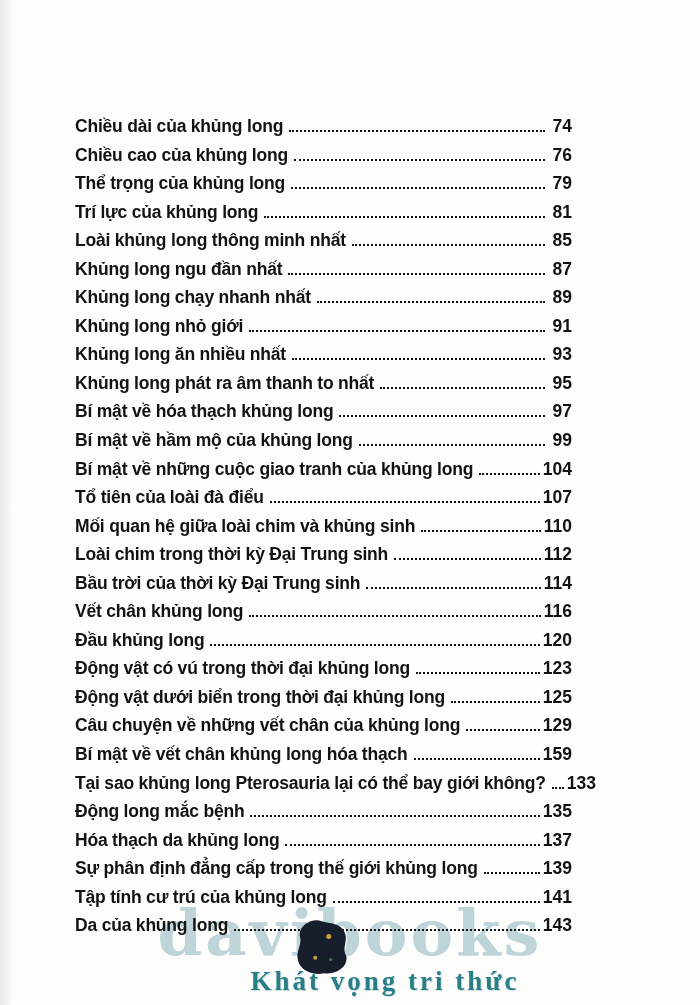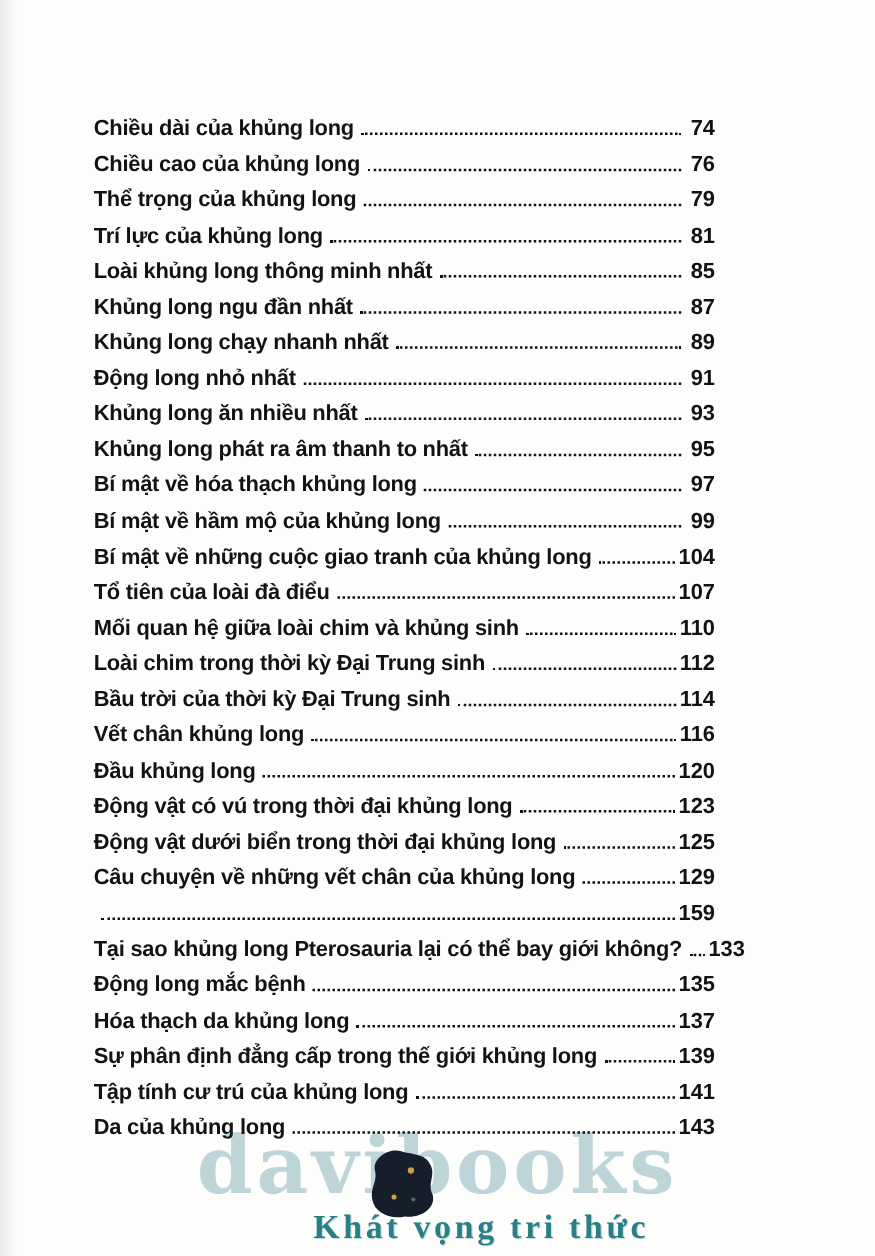--- a/index.html
+++ b/index.html
@@ -35,20 +35,21 @@
     min-width:12px;
     border-bottom:2.4px dotted var(--text,#121212);
     margin:0 3px 0 6px;
     align-self:baseline;
     height:0;
   }
   .page-num{
     flex:0 0 auto;
     text-align:right;
     min-width:24px;
+    margin-top:24px;
   }
   
   .watermark{
     position:absolute;
     left:0;right:0;bottom:8px;
     z-index:1;
     text-align:center;
   }
   .brand{
     font-family:"DejaVu Serif","Liberation Serif",serif;
@@ -112,21 +113,21 @@
         <span class="toc-title">Khủng long ngu đần nhất</span>
         <span class="leader"></span>
         <span class="page-num">87</span>
       </div>
       <div class="toc-row">
         <span class="toc-title">Khủng long chạy nhanh nhất</span>
         <span class="leader"></span>
         <span class="page-num">89</span>
       </div>
       <div class="toc-row">
-        <span class="toc-title">Động long nhỏ nhất</span>
+        <span class="toc-title">Khủng long nhỏ giới</span>
         <span class="leader"></span>
         <span class="page-num">91</span>
       </div>
       <div class="toc-row">
         <span class="toc-title">Khủng long ăn nhiều nhất</span>
         <span class="leader"></span>
         <span class="page-num">93</span>
       </div>
       <div class="toc-row">
         <span class="toc-title">Khủng long phát ra âm thanh to nhất</span>
@@ -187,20 +188,21 @@
         <span class="toc-title">Động vật dưới biển trong thời đại khủng long</span>
         <span class="leader"></span>
         <span class="page-num">125</span>
       </div>
       <div class="toc-row">
         <span class="toc-title">Câu chuyện về những vết chân của khủng long</span>
         <span class="leader"></span>
         <span class="page-num">129</span>
       </div>
       <div class="toc-row">
+        <span class="toc-title">Bí mật về vết chân khủng long hóa thạch</span>
         <span class="leader"></span>
         <span class="page-num">159</span>
       </div>
       <div class="toc-row">
         <span class="toc-title">Tại sao khủng long Pterosauria lại có thể bay giới không?</span>
         <span class="leader"></span>
         <span class="page-num">133</span>
       </div>
       <div class="toc-row">
         <span class="toc-title">Động long mắc bệnh</span>

